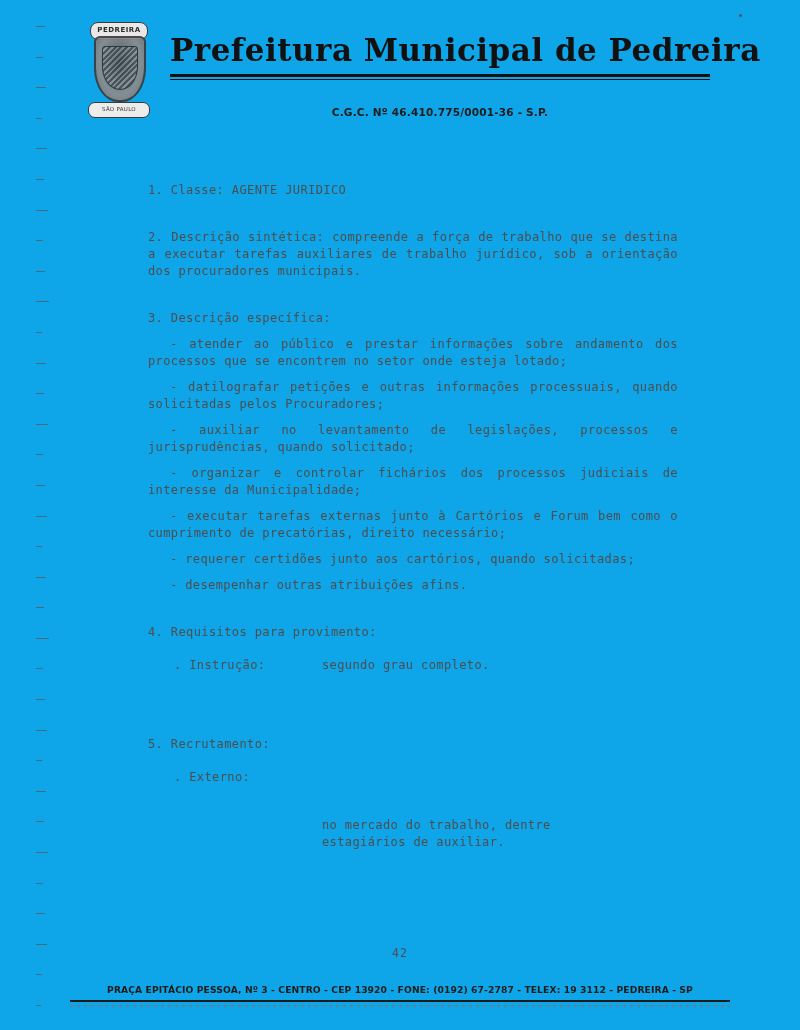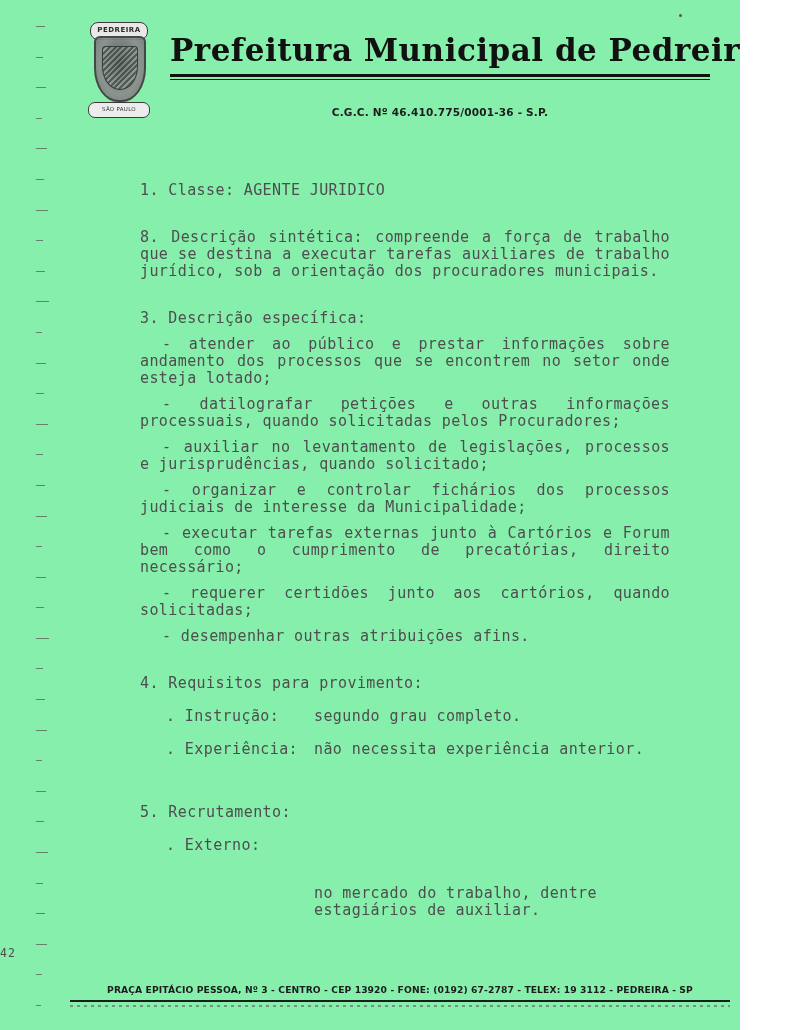--- a/index.html
+++ b/index.html
@@ -2,23 +2,23 @@
 <html><head>
 <meta charset="utf-8">
 <style>
   html, body {
     margin: 0;
     padding: 0;
     background: #ffffff;
   }
   .page {
     position: relative;
-    width: 740px;
+    width: 800px;
     height: 1030px;
-    background: #86efac;
+    background: #0ea5e9;
     overflow: hidden;
     font-family: "DejaVu Sans Mono", monospace;
   }
 
   
   .edge-marks {
     position: absolute;
     left: 36px;
     top: 26px;
     width: 18px;
@@ -140,25 +140,25 @@
     font-family: "DejaVu Sans", sans-serif;
     font-size: 10.5px;
     font-weight: bold;
     letter-spacing: .2px;
     color: #1c1c1c;
   }
 
   
   .body {
     position: absolute;
-    left: 140px;
+    left: 148px;
     top: 182px;
     width: 530px;
     color: #4e4e4e;
-    font-size: 15px;
+    font-size: 12px;
     line-height: 17px;
     letter-spacing: .4px;
   }
   .body p {
     margin: 0;
   }
   .gap-lg { height: 30px; }
   .gap-md { height: 16px; }
   .gap-sm { height: 9px; }
 
@@ -182,21 +182,21 @@
   }
   .sub .val {
     flex: 1 1 auto;
   }
 
   .pagenum {
     position: absolute;
     left: 0;
     top: 946px;
     width: 800px;
-    text-align: left;
+    text-align: center;
     color: #4e4e4e;
     font-size: 11.5px;
     letter-spacing: 1px;
   }
 
   
   .footer {
     position: absolute;
     left: 70px;
     top: 984px;
@@ -290,21 +290,21 @@
       <div class="cgc">C.G.C. Nº 46.410.775/0001-36  -  S.P.</div>
     </div>
   </div>
 
   <div class="body">
 
     <p>1. Classe: AGENTE JURIDICO</p>
 
     <div class="gap-lg"></div>
 
-    <p class="just">8.  Descrição sintética: compreende a força de  trabalho que se destina a executar tarefas auxiliares de trabalho jurídico, sob a orientação dos procuradores municipais.</p>
+    <p class="just">2.  Descrição sintética: compreende a força de  trabalho que se destina a executar tarefas auxiliares de trabalho jurídico, sob a orientação dos procuradores municipais.</p>
 
     <div class="gap-lg"></div>
 
     <p>3. Descrição específica:</p>
 
     <div class="gap-sm"></div>
     <p class="just indent item">- atender  ao  público  e prestar  informações  sobre andamento  dos processos que se encontrem no setor  onde esteja lotado;</p>
     <div class="gap-sm"></div>
     <p class="just indent item">- datilografar   petições   e   outras   informações processuais, quando solicitadas pelos Procuradores;</p>
     <div class="gap-sm"></div>
@@ -321,24 +321,20 @@
     <div class="gap-lg"></div>
 
     <p>4. Requisitos para provimento:</p>
 
     <div class="gap-md"></div>
     <div class="sub">
       <span class="lbl">. Instrução:</span>
       <span class="val">segundo grau completo.</span>
     </div>
     <div class="gap-md"></div>
-    <div class="sub">
-      <span class="lbl">. Experiência:</span>
-      <span class="val">não necessita experiência anterior.</span>
-    </div>
 
     <div class="gap-lg"></div>
     <div class="gap-md"></div>
 
     <p>5. Recrutamento:</p>
 
     <div class="gap-md"></div>
     <div class="sub">
       <span class="lbl">. Externo:</span>
       <span class="val just">no  mercado  do  trabalho, dentre</span>

